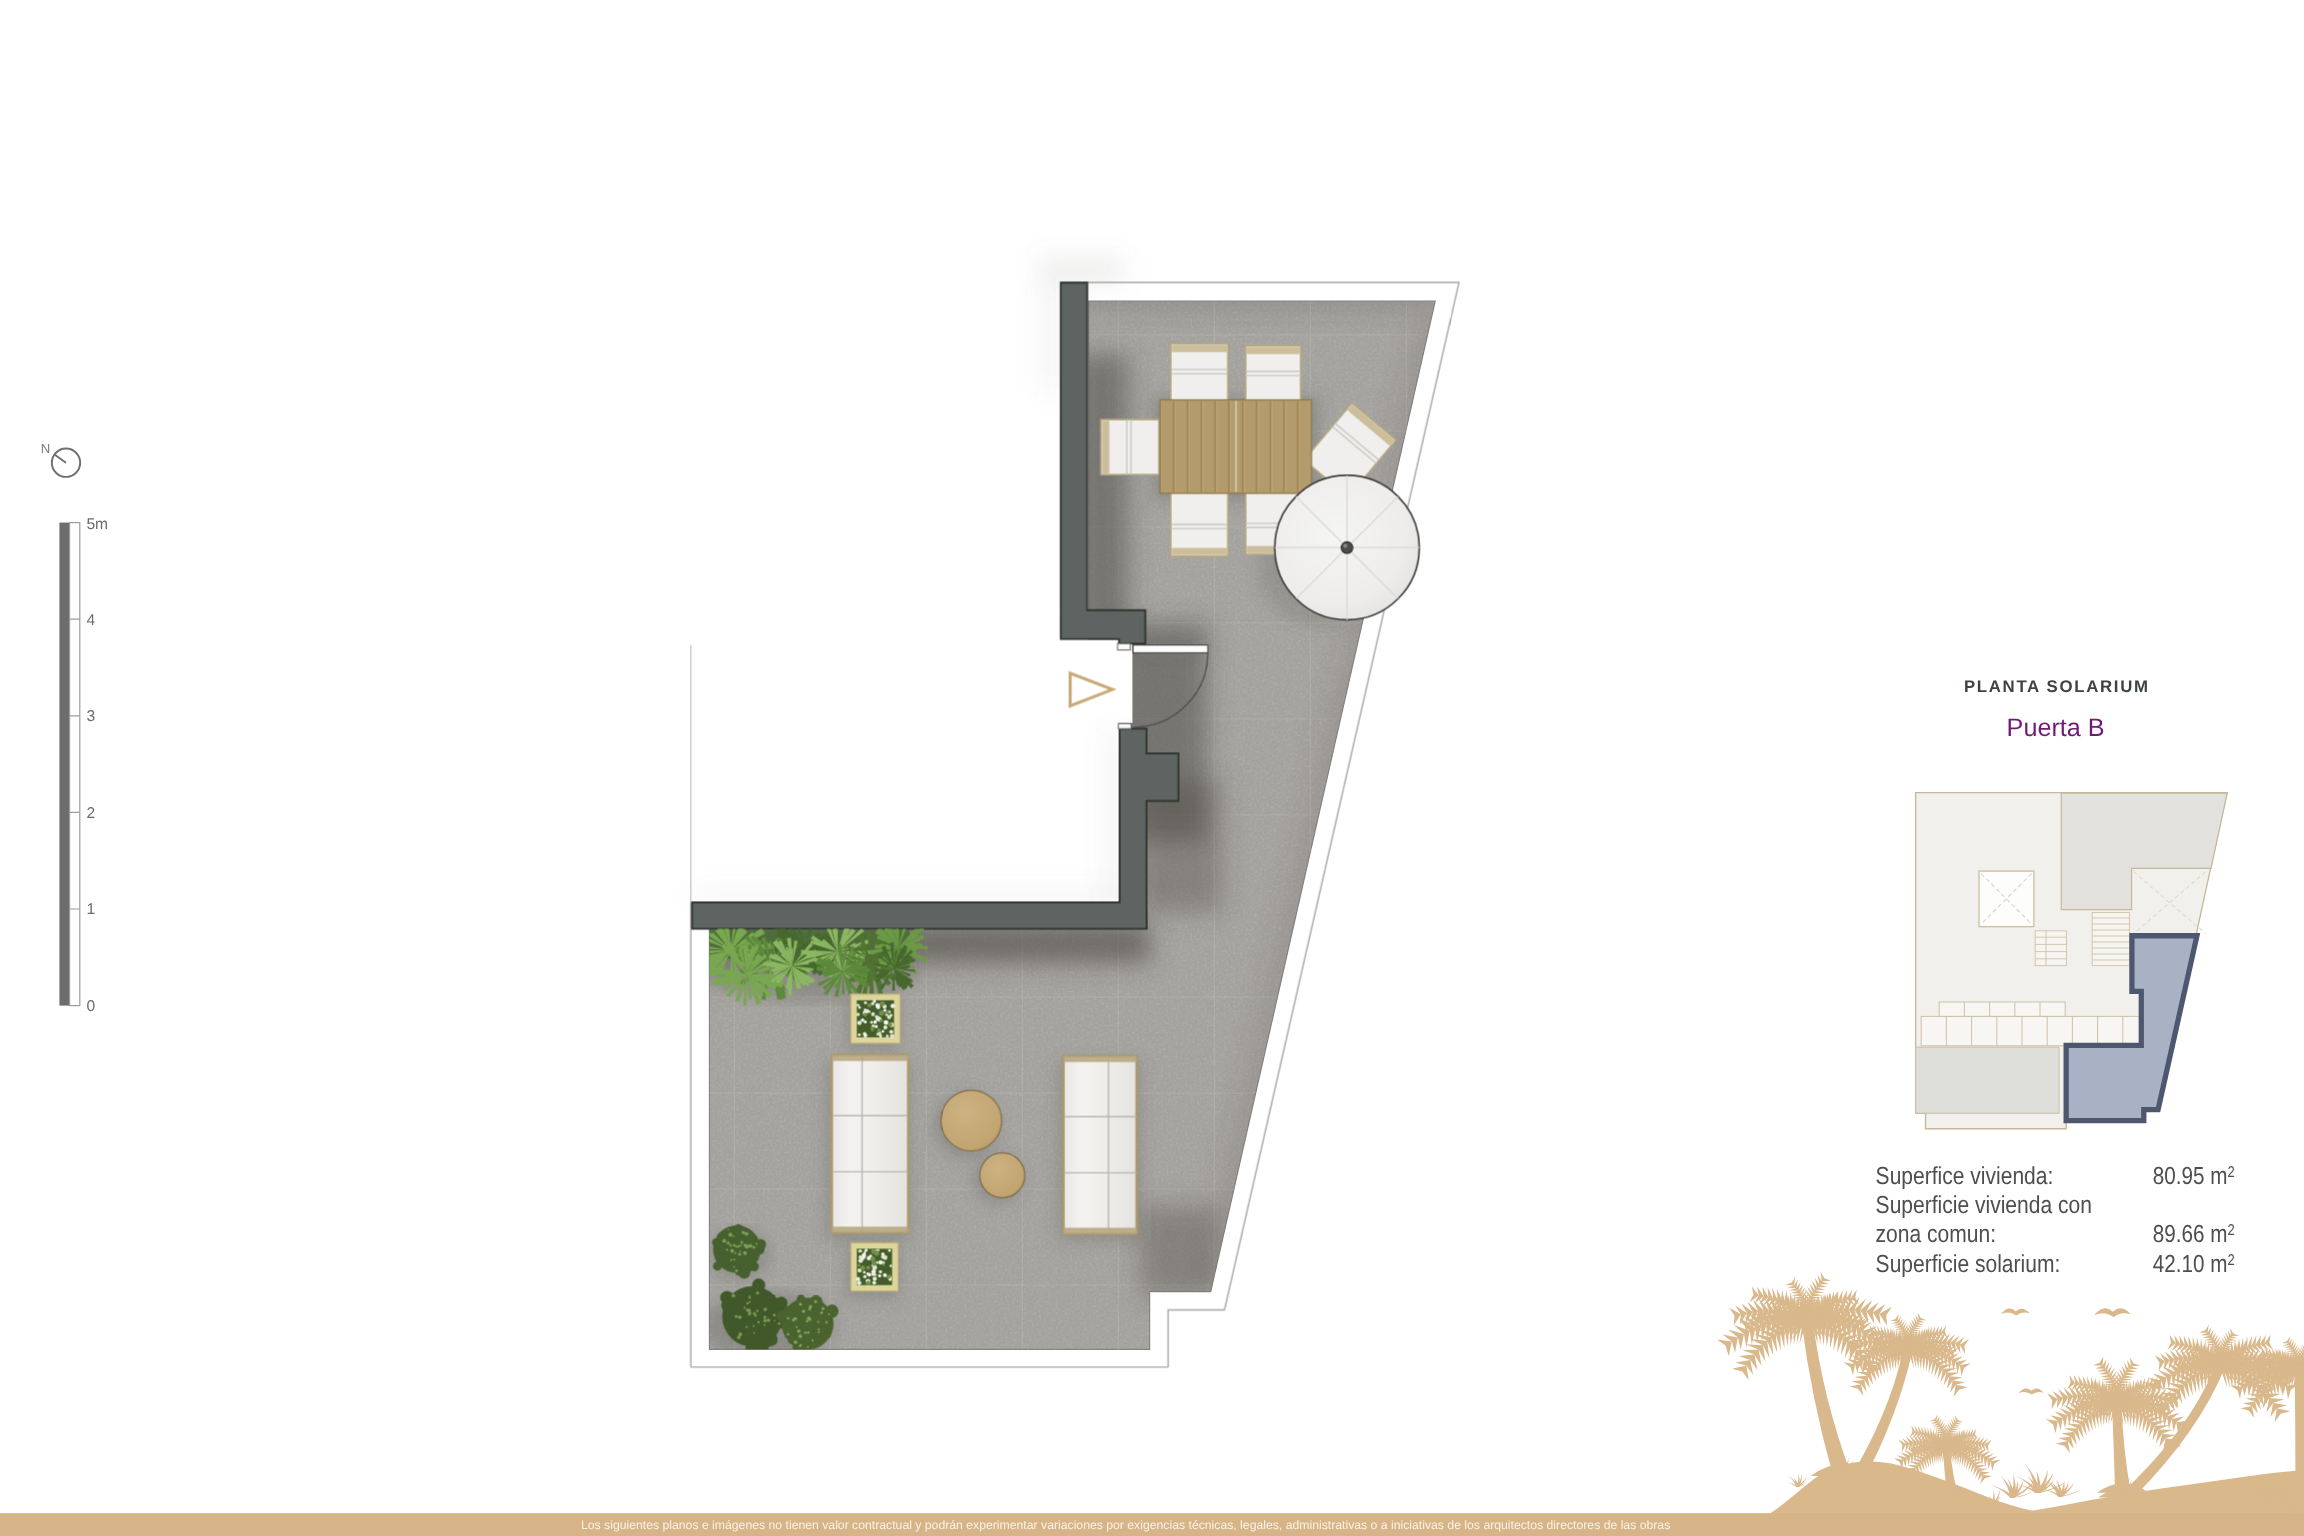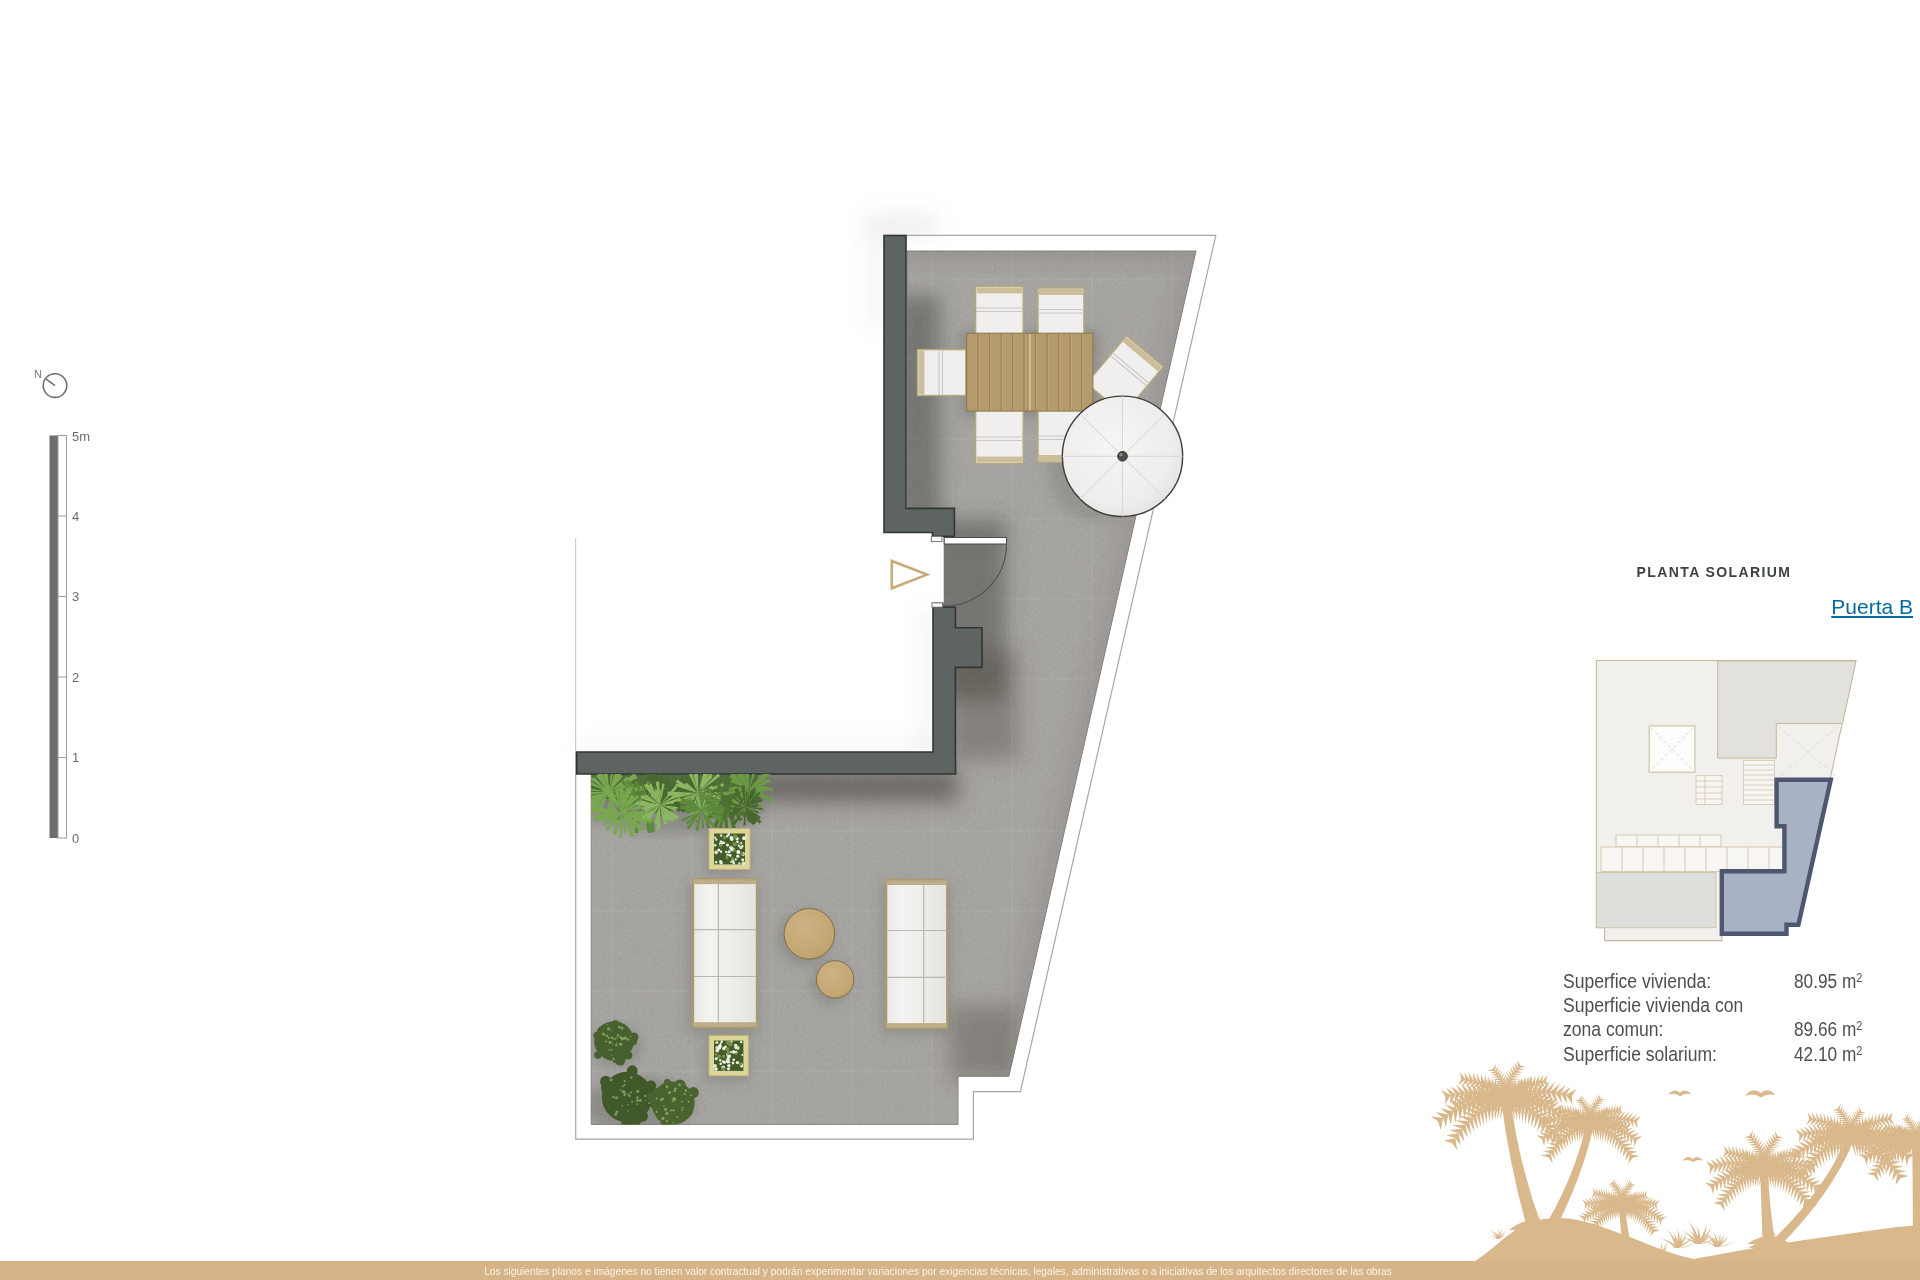--- a/index.html
+++ b/index.html
@@ -1017,21 +1017,21 @@
 <text x="42" y="10.5">5m</text>
 <text x="42" y="91">4</text>
 <text x="42" y="171">3</text>
 <text x="42" y="251.5">2</text>
 <text x="42" y="332">1</text>
 <text x="42" y="412.5">0</text>
 </g>
 </svg>
 
 <div class="t" style="left:1514px;top:564px;width:400px;text-align:center;font-size:14px;font-weight:bold;letter-spacing:1.4px;color:#3e4245;">PLANTA SOLARIUM</div>
-<div class="t" style="left:1513px;top:595px;width:400px;text-align:right;font-size:21px;color:#0369a1;text-decoration:underline;">Puerta B</div>
+<div class="t" style="left:1513px;top:595px;width:400px;text-align:center;font-size:21px;color:#701a75;">Puerta B</div>
 
 <svg width="320" height="320" viewBox="0 0 320 320" style="left:1580px;top:645px;">
 <g transform="translate(-1580,-645)">
 
 <path d="M1596.4,660.5 L1855.9,660.5 L1798.4,924.7 L1786.5,924.7 L1786.5,933.8 L1721.8,933.8 L1721.8,940.6 L1604.6,940.6 L1604.6,927.7 L1596.4,927.7 Z" fill="#f2f0ec" stroke="#c6b79b" stroke-width="1.1"></path>
 
 <path d="M1717.7,660.9 L1856,660.9 L1842.5,723.6 L1776.3,723.6 L1776.3,758.1 L1717.7,758.1 Z" fill="#e2e1dd" stroke="#c6b79b" stroke-width="1"></path>
 
 <path d="M1596.4,872.6 L1715.9,872.6 L1715.9,927.7 L1596.4,927.7 Z" fill="#dededa" stroke="#c9bda4" stroke-width="0.8"></path>
 

